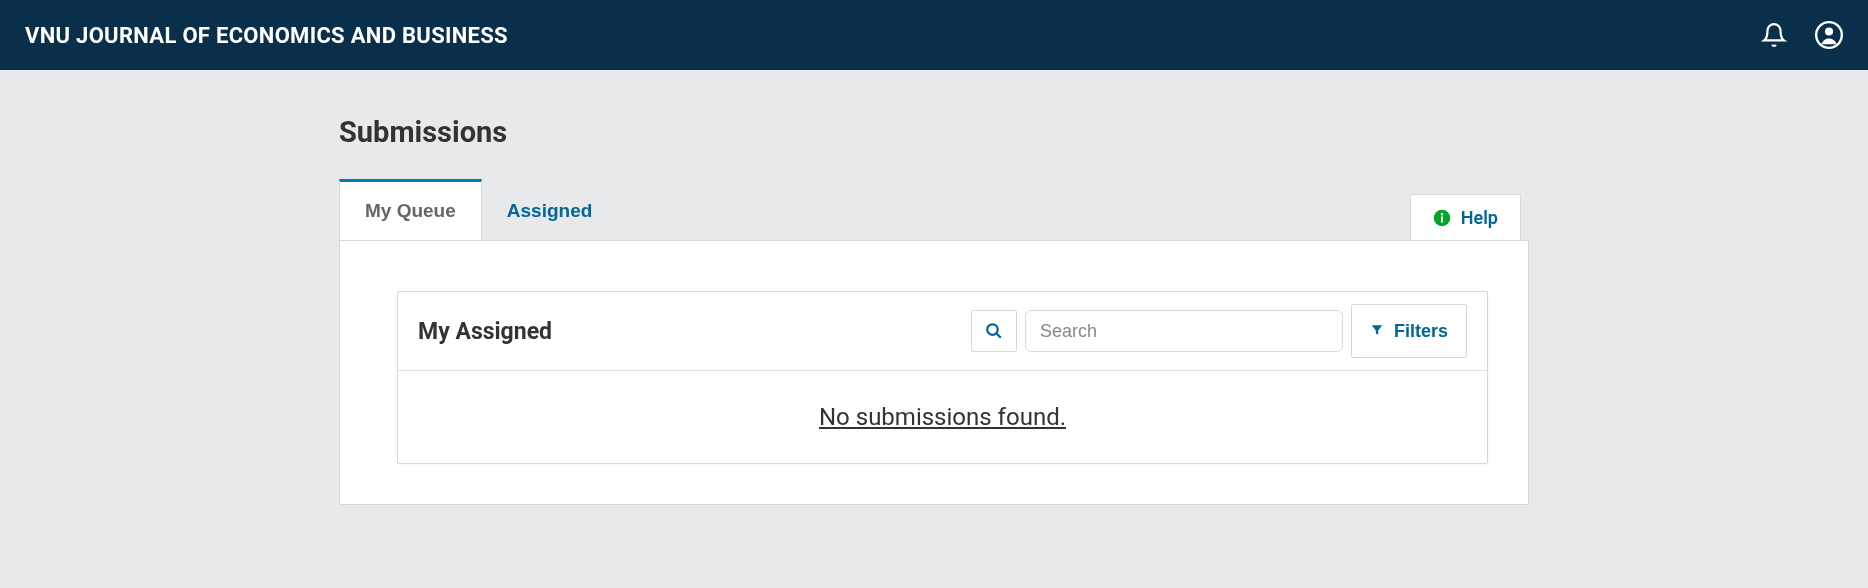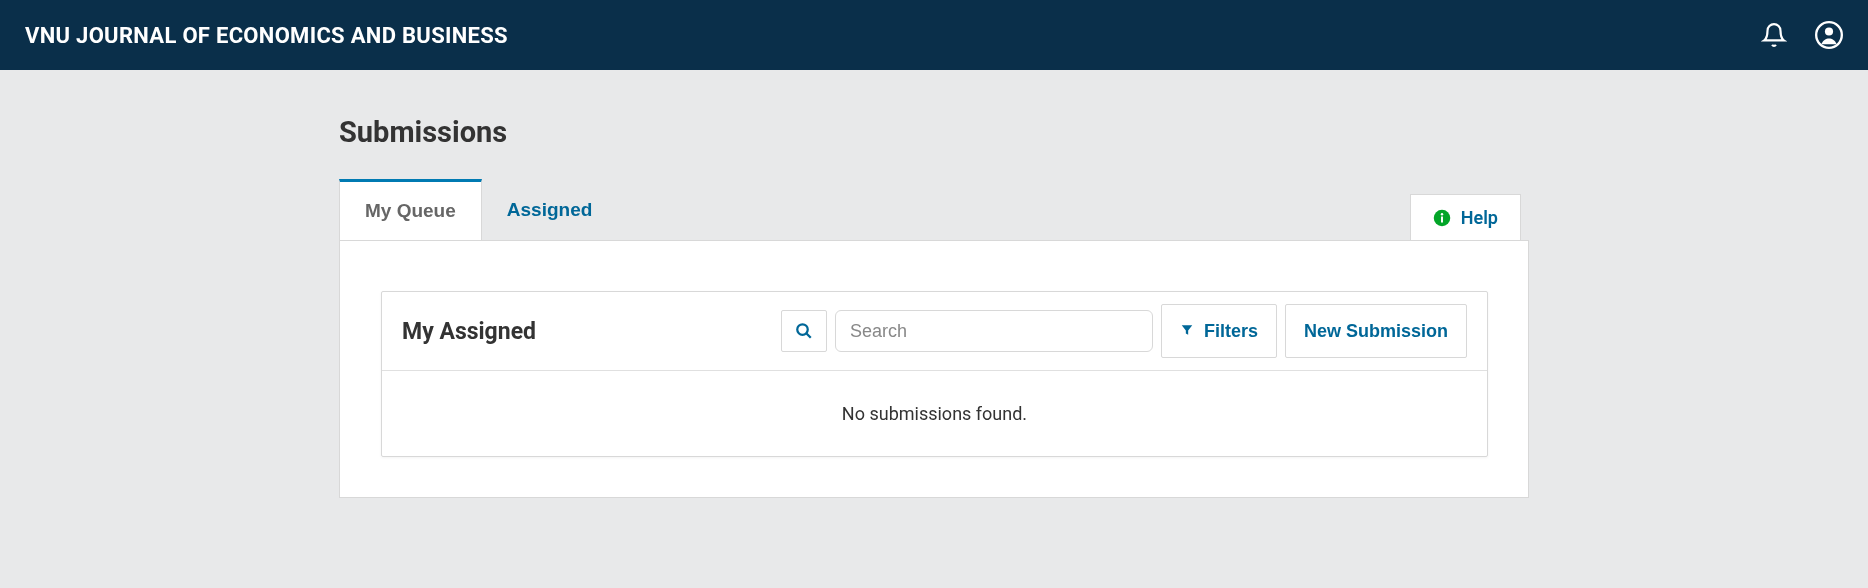--- a/index.html
+++ b/index.html
@@ -45,20 +45,21 @@
     }
     .page-title {
       font-size: 29px;
       font-weight: 700;
       color: #333333;
       margin-top: 45px;
       margin-bottom: 30px;
     }
     .tabs-row {
       display: flex;
+      align-items: flex-end;
       position: relative;
     }
     .tab {
       padding: 18px 25px;
       font-size: 19px;
       font-weight: 600;
       cursor: pointer;
       background-color: transparent;
       border: none;
       color: #006798;
@@ -88,21 +89,21 @@
       border-right: 1px solid #d8d8d8;
     }
     .help-icon {
       color: #03a528;
       display: flex;
       align-items: center;
     }
     .tab-panel {
       background-color: #ffffff;
       border: 1px solid #d8d8d8;
-      padding: 50px 40px 40px 41px;
+      padding: 50px 40px 40px 57px;
       min-height: 258px;
     }
     .panel-box {
       border: 1px solid #d8d8d8;
       border-radius: 2px;
       box-shadow: 0 1px 3px rgba(0,0,0,0.05);
     }
     .panel-header {
       display: flex;
       align-items: center;
@@ -154,22 +155,23 @@
       font-size: 18px;
       font-weight: 600;
       cursor: pointer;
       display: flex;
       align-items: center;
       gap: 10px;
     }
     .empty-message {
       text-align: center;
       padding: 32px 0;
-      font-size: 18px;
-      color: #333333;
+      font-size: 24px;
+      color: #333333;
+      text-decoration: underline;
     }
   </style>
 </head>
 <body>
 
 <div class="header">
   <div class="header-title">VNU JOURNAL OF ECONOMICS AND BUSINESS</div>
   <div class="header-icons">
     <span class="header-icon">
       <svg width="26" height="26" viewBox="0 0 24 24" fill="none" stroke="currentColor" stroke-width="2">
@@ -218,21 +220,18 @@
           </div>
           <input class="search-input" type="text" placeholder="Search" style="">
           <button class="control-button">
             <span>
               <svg width="14" height="14" viewBox="0 0 24 24" fill="currentColor">
                 <path d="M3 4h18l-7 9v7l-4-2v-5L3 4z"></path>
               </svg>
             </span>
             <span>Filters</span>
           </button>
-          <button class="control-button">
-            <span>New Submission</span>
-          </button>
         </div>
       </div>
       <div class="empty-message">No submissions found.</div>
     </div>
   </div>
 </div>
 
 </body></html>

